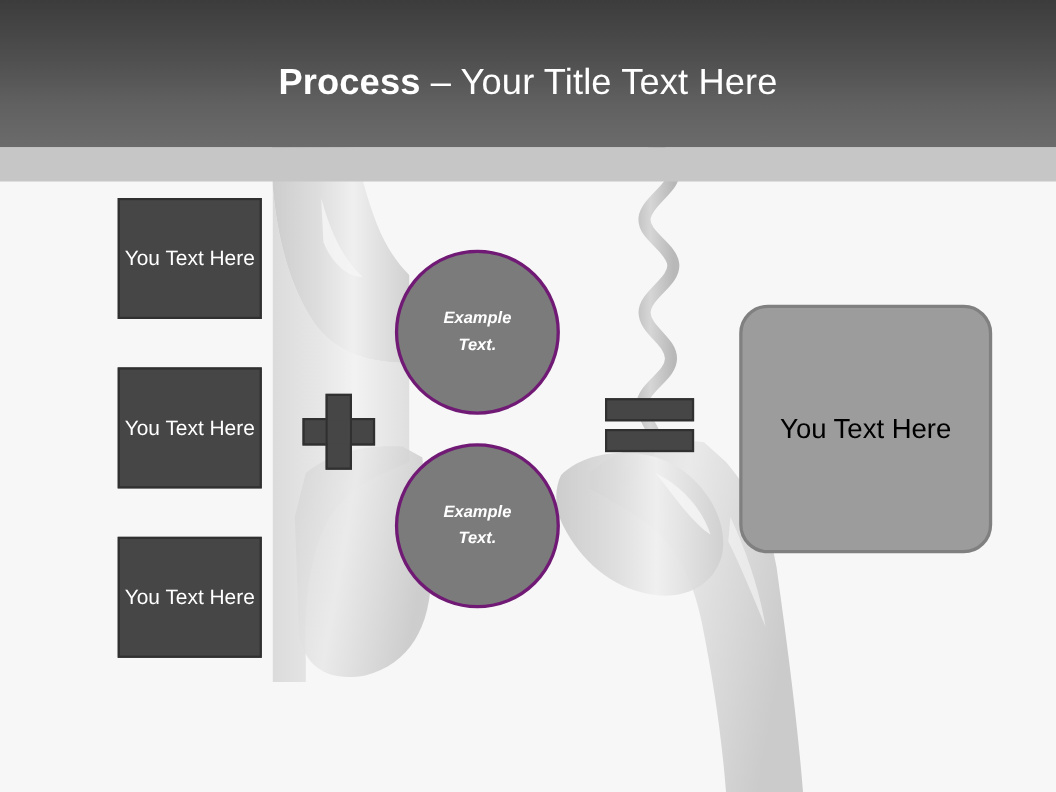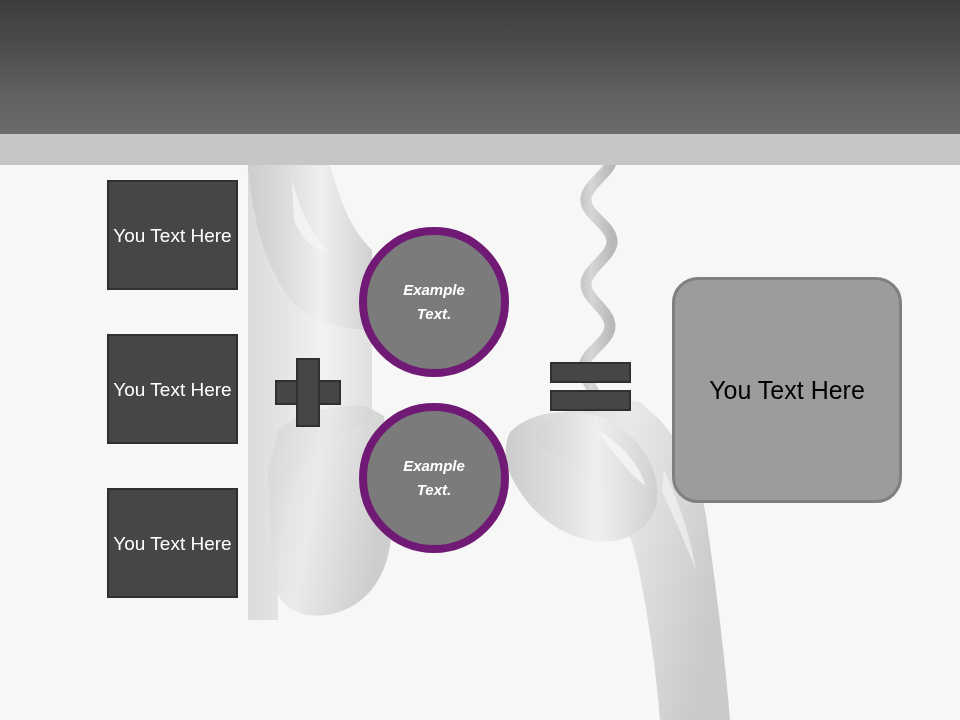--- a/index.html
+++ b/index.html
@@ -122,21 +122,21 @@
     background: #464646;
   }
 
   
   .circle {
     position: absolute;
     width: 150px;
     height: 150px;
     border-radius: 50%;
     background: #7b7b7b;
-    border: 8px solid #701a75;
+    border: 3px solid #701a75;
     box-sizing: border-box;
     display: flex;
     flex-direction: column;
     align-items: center;
     justify-content: center;
     color: #ffffff;
     font-weight: bold;
     font-style: italic;
     font-size: 15px;
     line-height: 24px;
@@ -278,20 +278,23 @@
                C 620 442, 638 462, 646 486
                C 636 480, 622 464, 610 448 Z" fill="#f6f6f6" opacity="0.8"></path>
       <path d="M 664 470
                C 678 500, 690 534, 696 570
                C 686 546, 674 516, 662 492 Z" fill="#f2f2f2" opacity="0.7"></path>
     </g>
   </svg>
 
   <div class="header-bar"></div>
   <div class="header-accent"></div>
+  <div class="slide-title">
+    <span class="strong">Process</span><span class="light"> – Your Title Text Here</span>
+  </div>
 
   <div class="text-box box-1">You Text Here</div>
   <div class="text-box box-2">You Text Here</div>
   <div class="text-box box-3">You Text Here</div>
 
   <div class="plus-sign">
     <div class="bar bar-h"></div>
     <div class="bar bar-v"></div>
     <div class="inner-fill"></div>
   </div>

